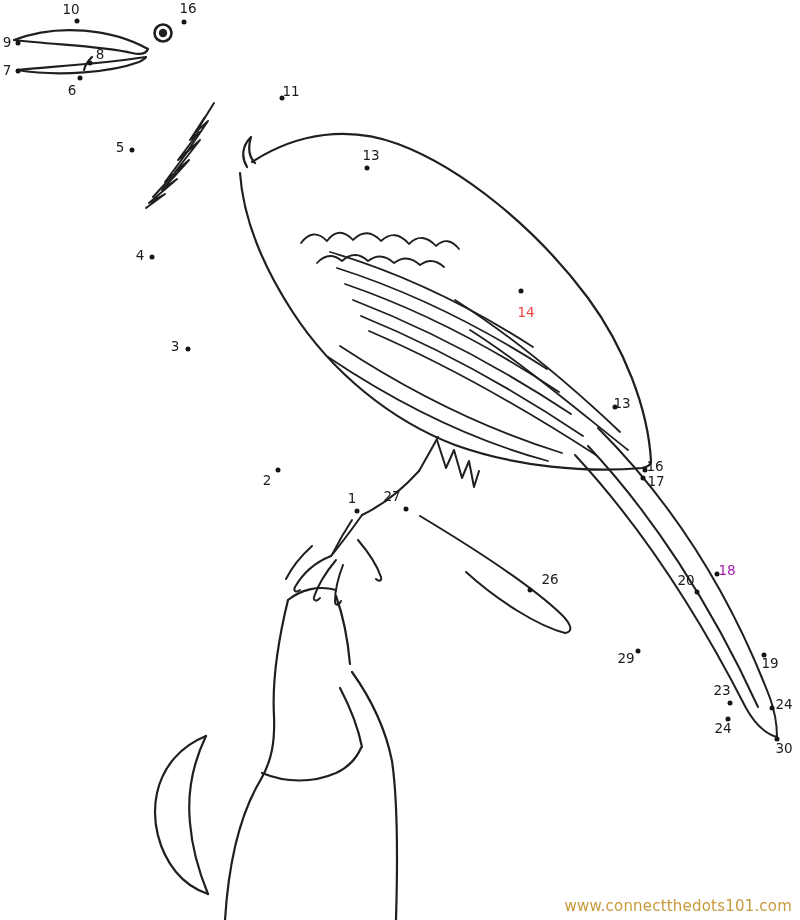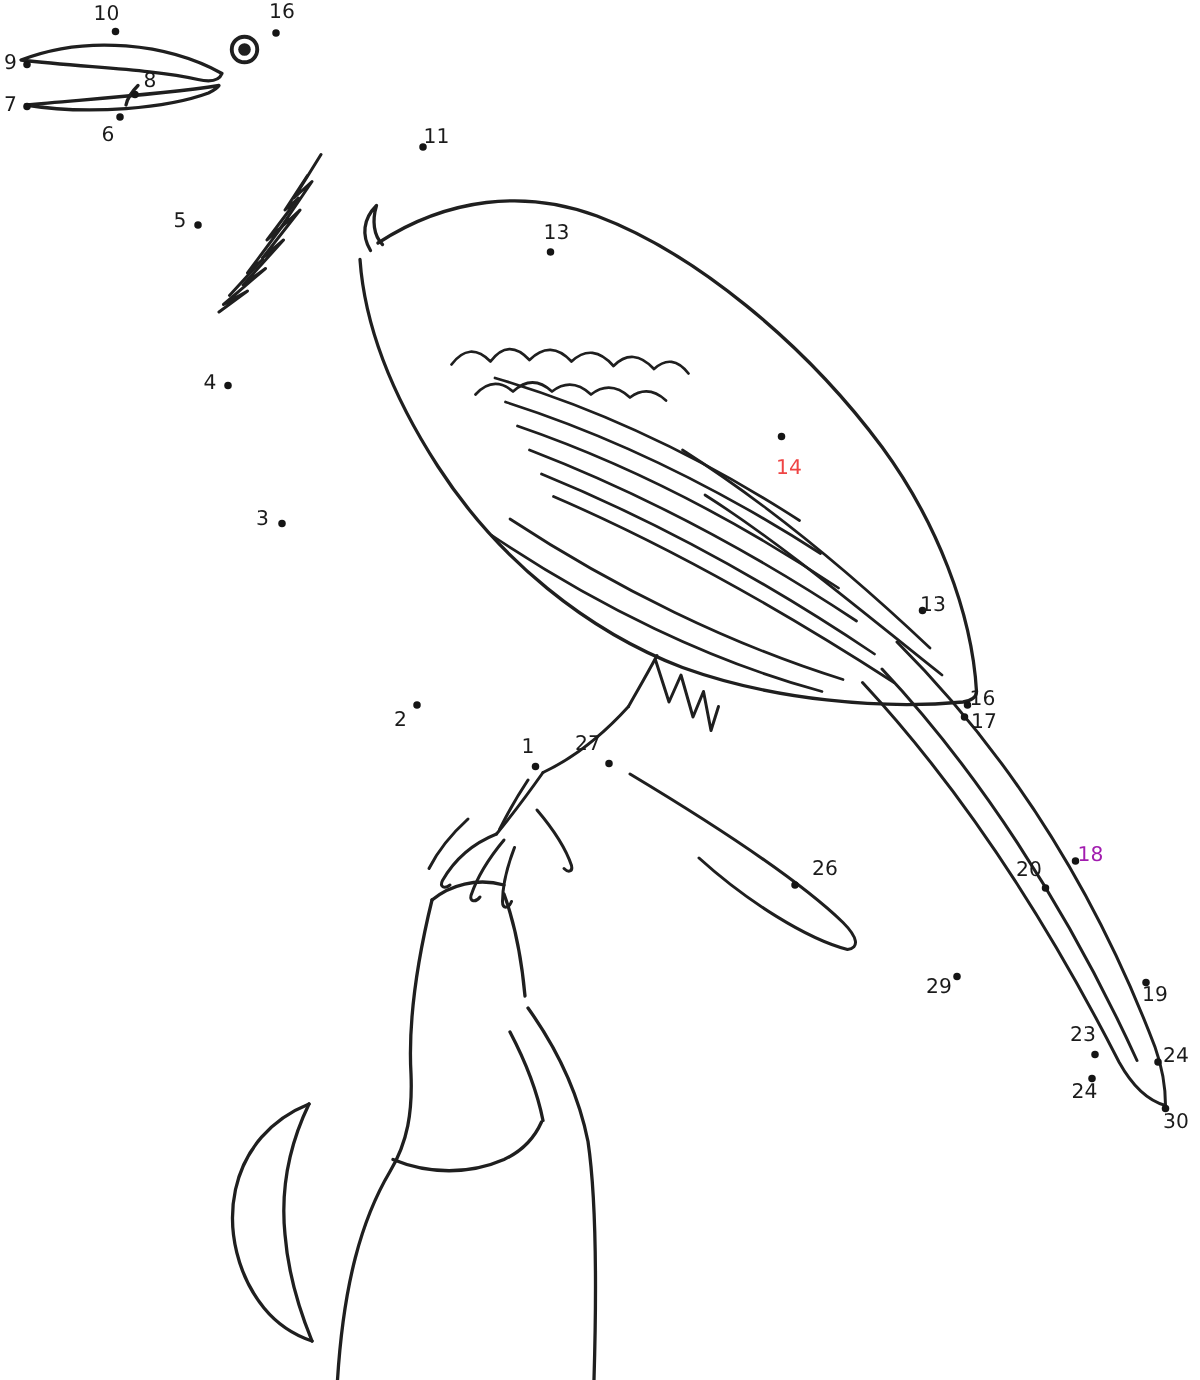--- a/index.html
+++ b/index.html
@@ -164,13 +164,14 @@
       <div class="dot" style="left: 728px; top: 719px; background: rgb(21, 21, 21);"></div>
       <div class="dot-label" style="left: 723px; top: 729px; color: rgb(27, 27, 27);">24</div>
       <div class="dot" style="left: 638px; top: 651px; background: rgb(21, 21, 21);"></div>
       <div class="dot-label" style="left: 626px; top: 659px; color: rgb(27, 27, 27);">29</div>
       <div class="dot" style="left: 530px; top: 590px; background: rgb(21, 21, 21);"></div>
       <div class="dot-label" style="left: 518px; top: 580px; color: rgb(27, 27, 27); margin-left: 32px;">26</div>
       <div class="dot" style="left: 406px; top: 509px; background: rgb(21, 21, 21);"></div>
       <div class="dot-label" style="left: 392px; top: 497px; color: rgb(27, 27, 27);">27</div>
     </div>
 
+  <div class="watermark" style="color: rgb(200, 154, 60);">www.connectthedots101.com</div>
 </div>
 
 </body></html>

